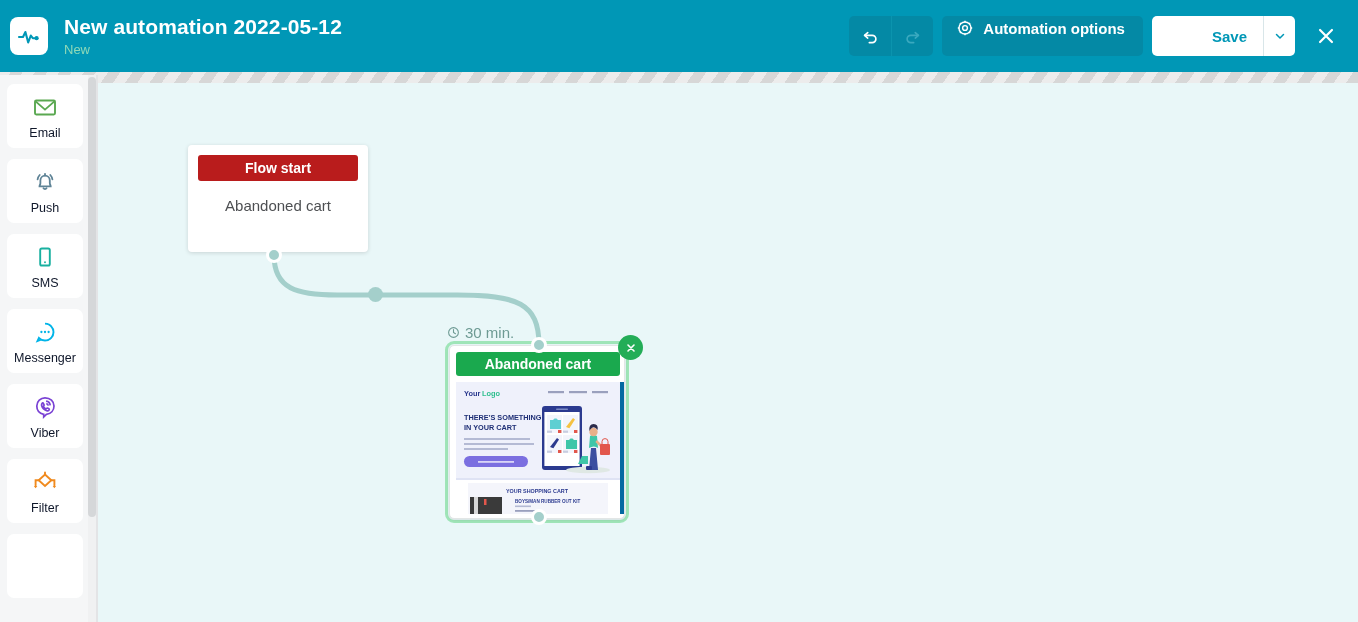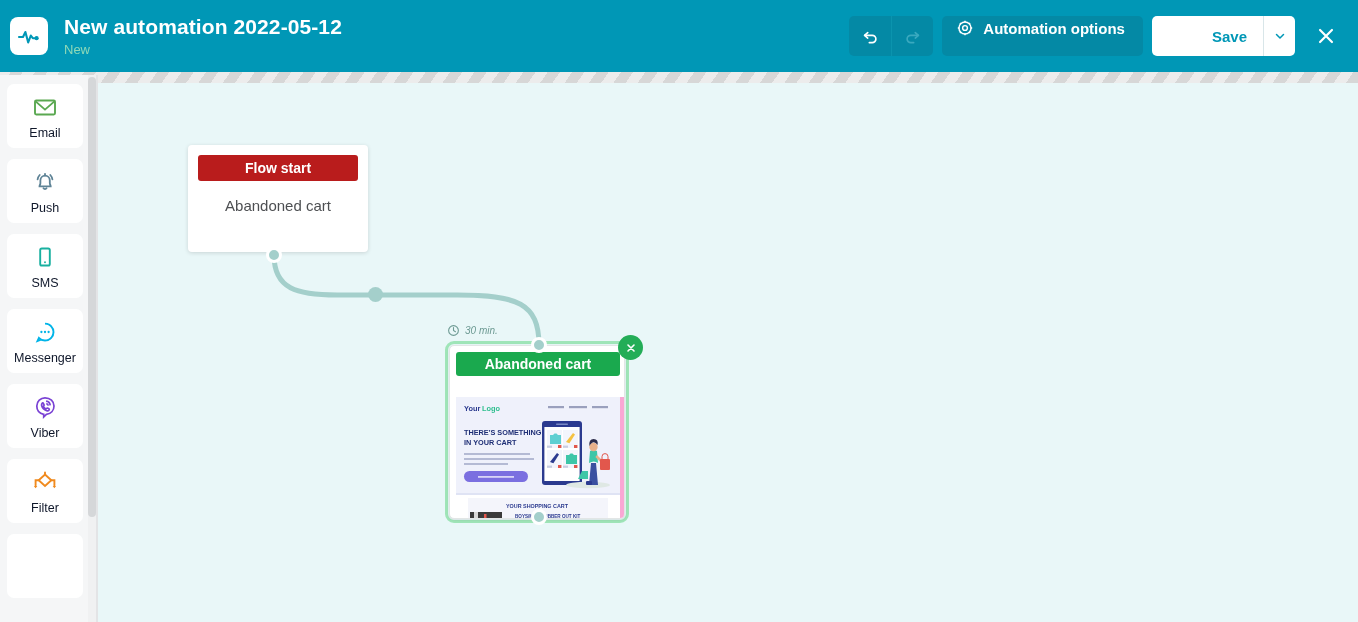--- a/index.html
+++ b/index.html
@@ -229,24 +229,23 @@
     text-align: center;
     font-size: 15px;
     color: #4d4f52;
   }
 
   
   .delay-label {
     position: absolute;
     left: 350px; top: 241px;
     display: flex; align-items: center; gap: 5px;
-    font-size: 10px;
+    font-size: 15px;
     color: #6d9a93;
     white-space: nowrap;
-    font-style: italic;
   }
 
   
   .node-email-glow {
     position: absolute;
     left: 348px; top: 258px;
     width: 184px; height: 182px;
     border: 3px solid #9fe5b8;
     border-radius: 9px;
     background: transparent;
@@ -270,22 +269,21 @@
     color: #ffffff;
     font-size: 14px;
     font-weight: 700;
     display: flex; align-items: center; justify-content: center;
   }
   .node-email-preview {
     position: absolute;
     left: 6px; top: 36px;
     width: 196px; height: 132px;
     overflow: hidden;
-    background: #f9a8d4;
-    margin-top: 15px;
+    background: #0369a1;
   }
   .node-email-preview svg { display: block; }
 
   .node-remove {
     position: absolute;
     left: 521px; top: 252px;
     width: 25px; height: 25px;
     border-radius: 50%;
     background: #23ad57;
     display: flex; align-items: center; justify-content: center;

